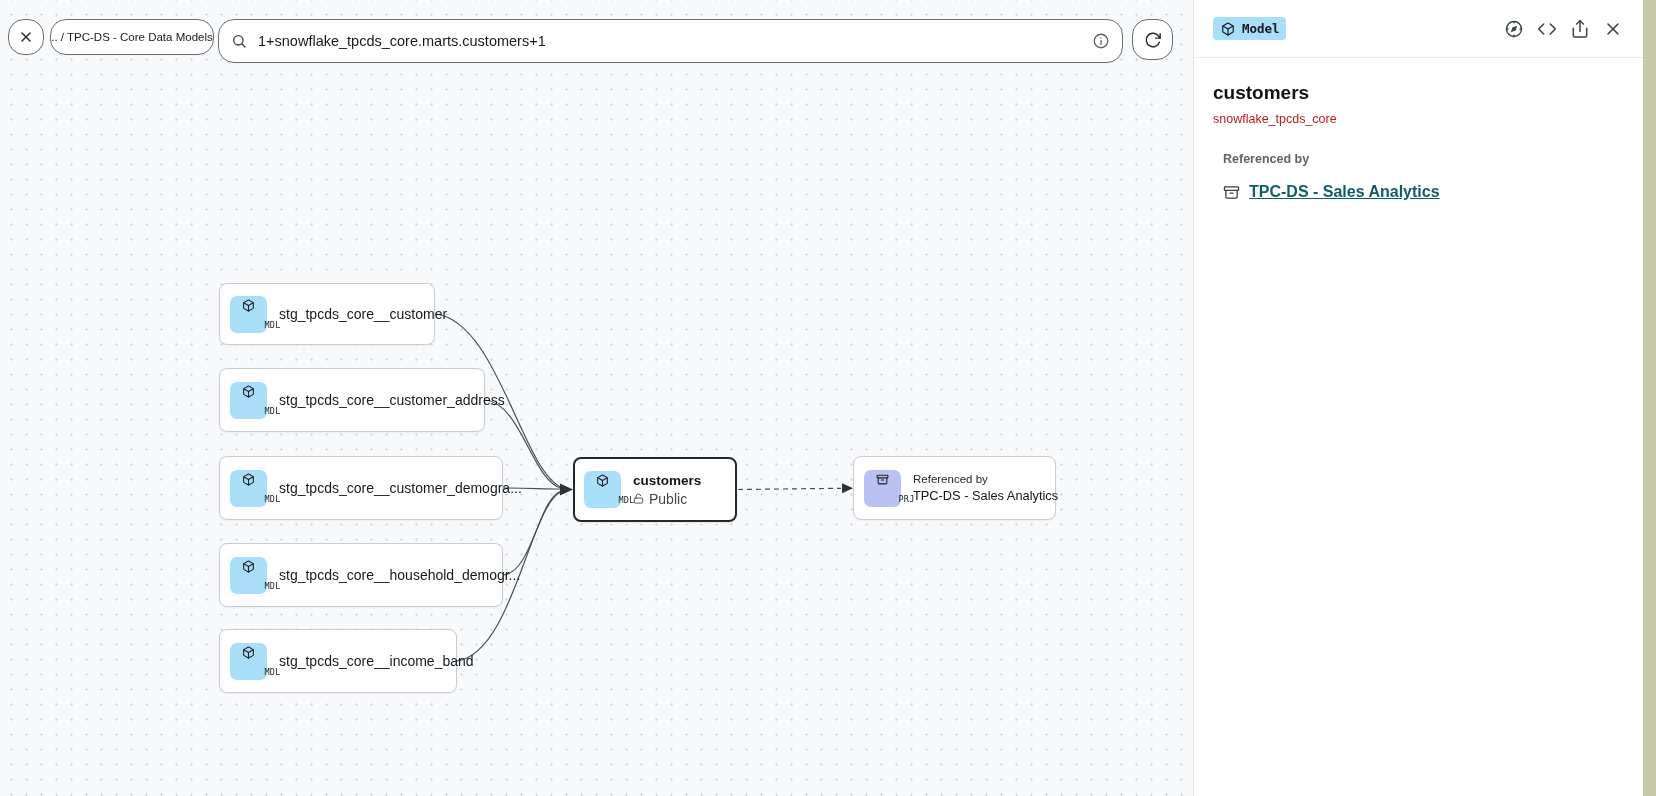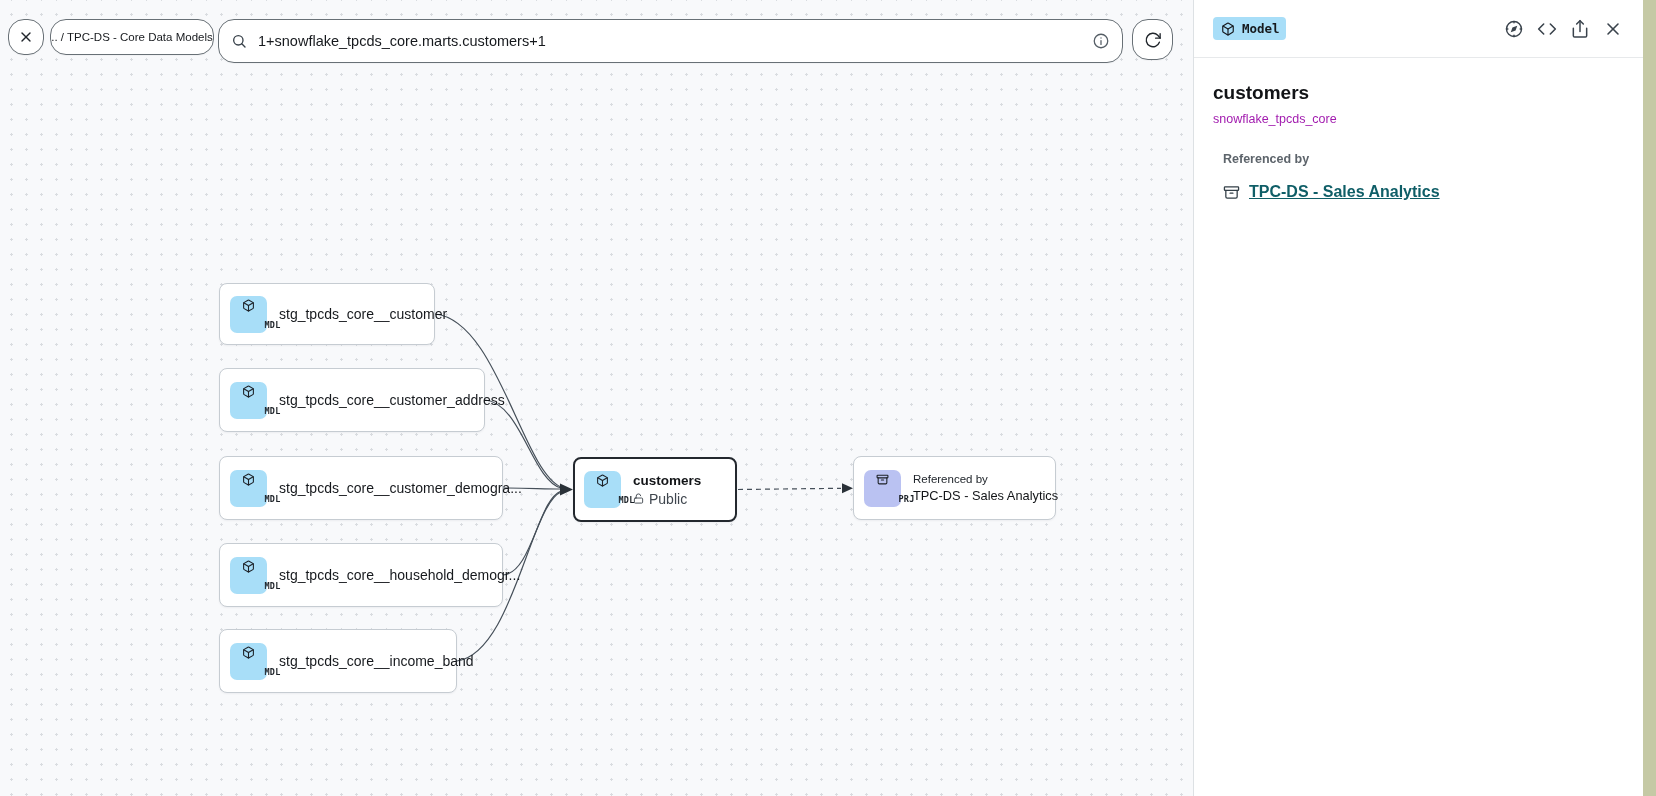--- a/index.html
+++ b/index.html
@@ -37,21 +37,21 @@
   .node {
     position:absolute; background:#fff; border:1px solid #c6ccd2; border-radius:8px;
     display:flex; align-items:center; gap:12px; padding:0 12px 0 10px;
     box-shadow:0 1px 2px rgba(16,24,40,0.05);
   }
   .node-badge {
     width:37px; height:37px; border-radius:7px; background:#a8def8; color:#1c2127;
     display:flex; flex-direction:column; align-items:center; justify-content:center; flex:none;
   }
   .node-badge svg { width:13px; height:13px; }
-  .badge-label { font-family:"DejaVu Sans Mono", monospace; font-size:8.5px; font-weight:bold; margin-top:8px; letter-spacing:.2px;padding-left:48px; }
+  .badge-label { font-family:"DejaVu Sans Mono", monospace; font-size:8.5px; font-weight:normal; margin-top:8px; letter-spacing:.2px;padding-left:48px; }
   .node-label { font-size:14px; color:#16191d; white-space:nowrap; }
 
   .node.selected { border:2px solid #23282e; padding:0 12px 0 9px; }
   .sel-col { display:flex; flex-direction:column; justify-content:center; }
   .sel-title { font-size:13.5px; font-weight:600; color:#121417; }
   .sel-access { display:flex; align-items:center; gap:5px; font-size:14px; color:#3f464e; margin-top:3px; }
   .sel-access svg { width:11px; height:11px; }
 
   .node.prj .node-badge { background:#bac2f2;text-align:right; }
   .prj-kicker { font-size:11.5px; color:#21262c; }
@@ -79,21 +79,21 @@
     display:flex; align-items:center; gap:7px; background:#a8def8; border-radius:4px;
     padding:4px 6px 4px 8px; font-family:"DejaVu Sans Mono", monospace;
     font-size:12.5px; font-weight:bold; color:#16191d;
   }
   .type-badge svg { width:14px; height:14px; }
   .header-icons { margin-left:auto; display:flex; align-items:center; gap:13px; color:#3a434c; }
   .hicon { width:20px; height:20px; cursor:pointer; }
 
   .title-block { padding:24px 19px 0; }
   .panel-title { font-size:19px; font-weight:bold; color:#121417; }
-  .panel-subtitle { font-size:12.5px; color:#a21caf; margin-top:8px; }
+  .panel-subtitle { font-size:12.5px; color:#b91c1c; margin-top:8px; }
 
   .tabs {
     display:flex; align-items:stretch; gap:9px; height:42px; margin-top:31px;
     padding-left:18px; border-bottom:1px solid #e4e7e9;
   }
   .tab { display:flex; align-items:center; padding:0 16px; font-size:15px; color:#5d646b; cursor:pointer; }
   .tab.active {
     color:#0f5e67; font-weight:bold; padding:0 21px;
     box-shadow:inset 0 -3px 0 #0f5e67;
   }

